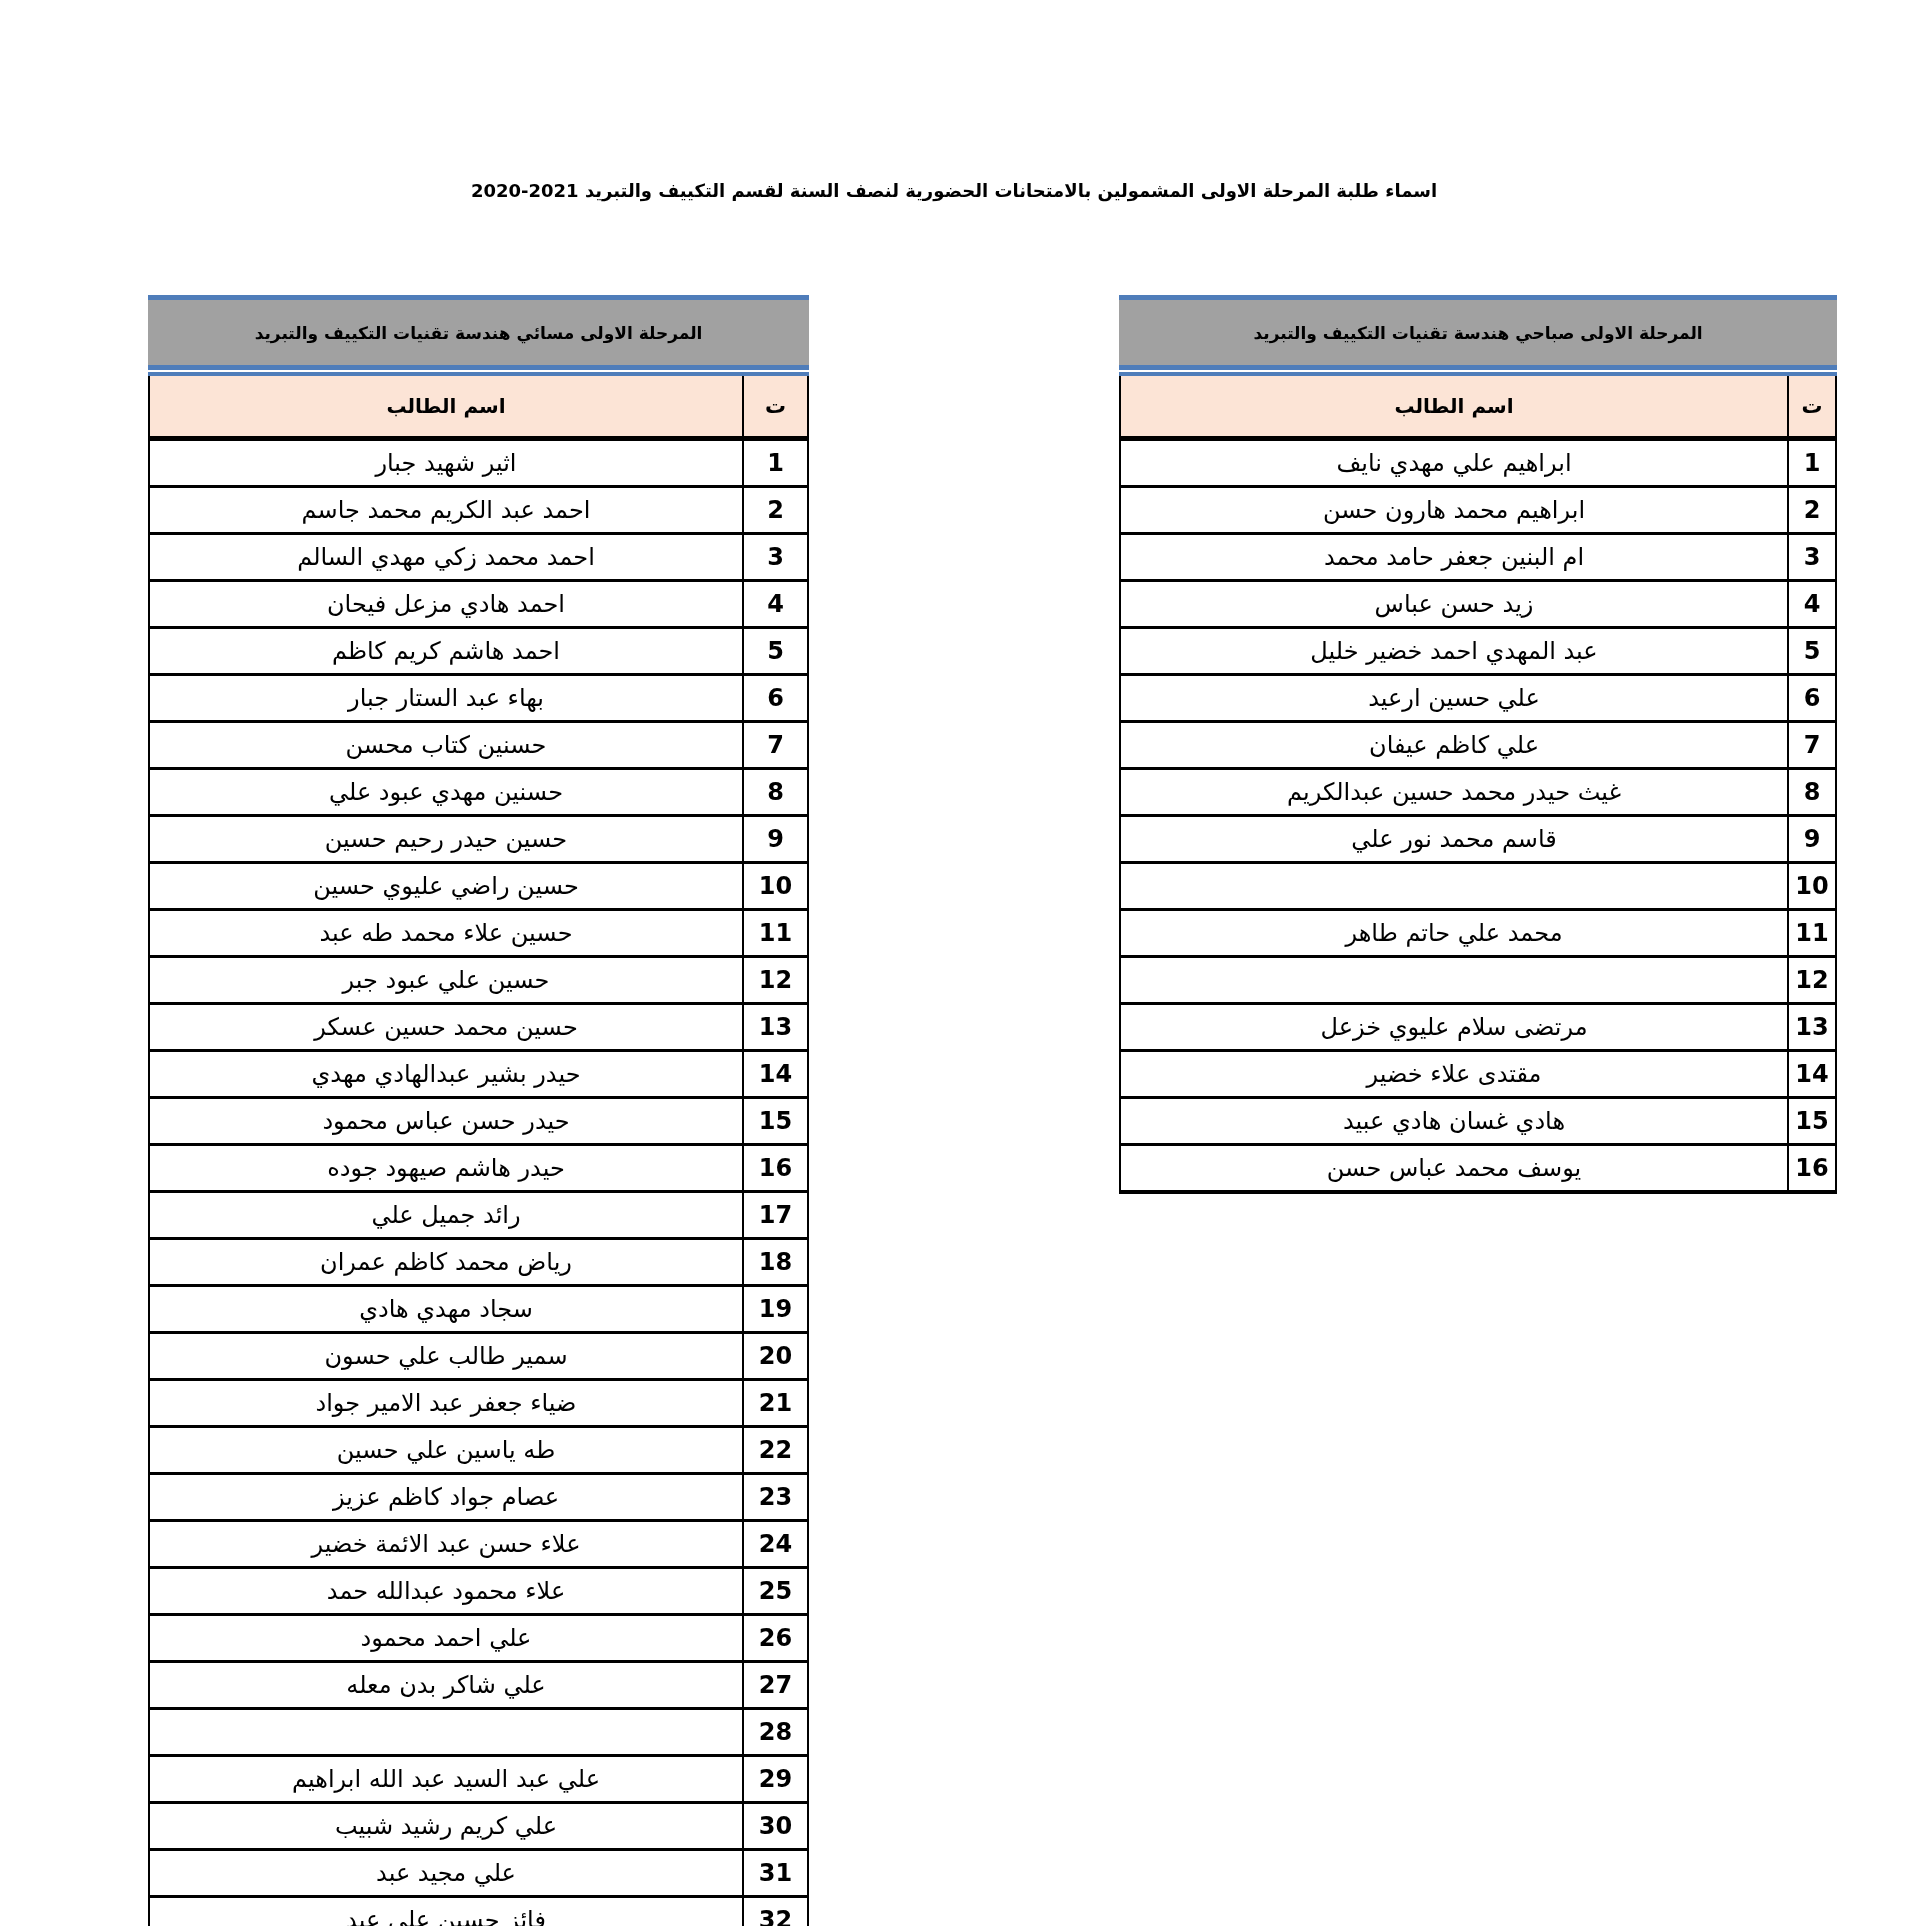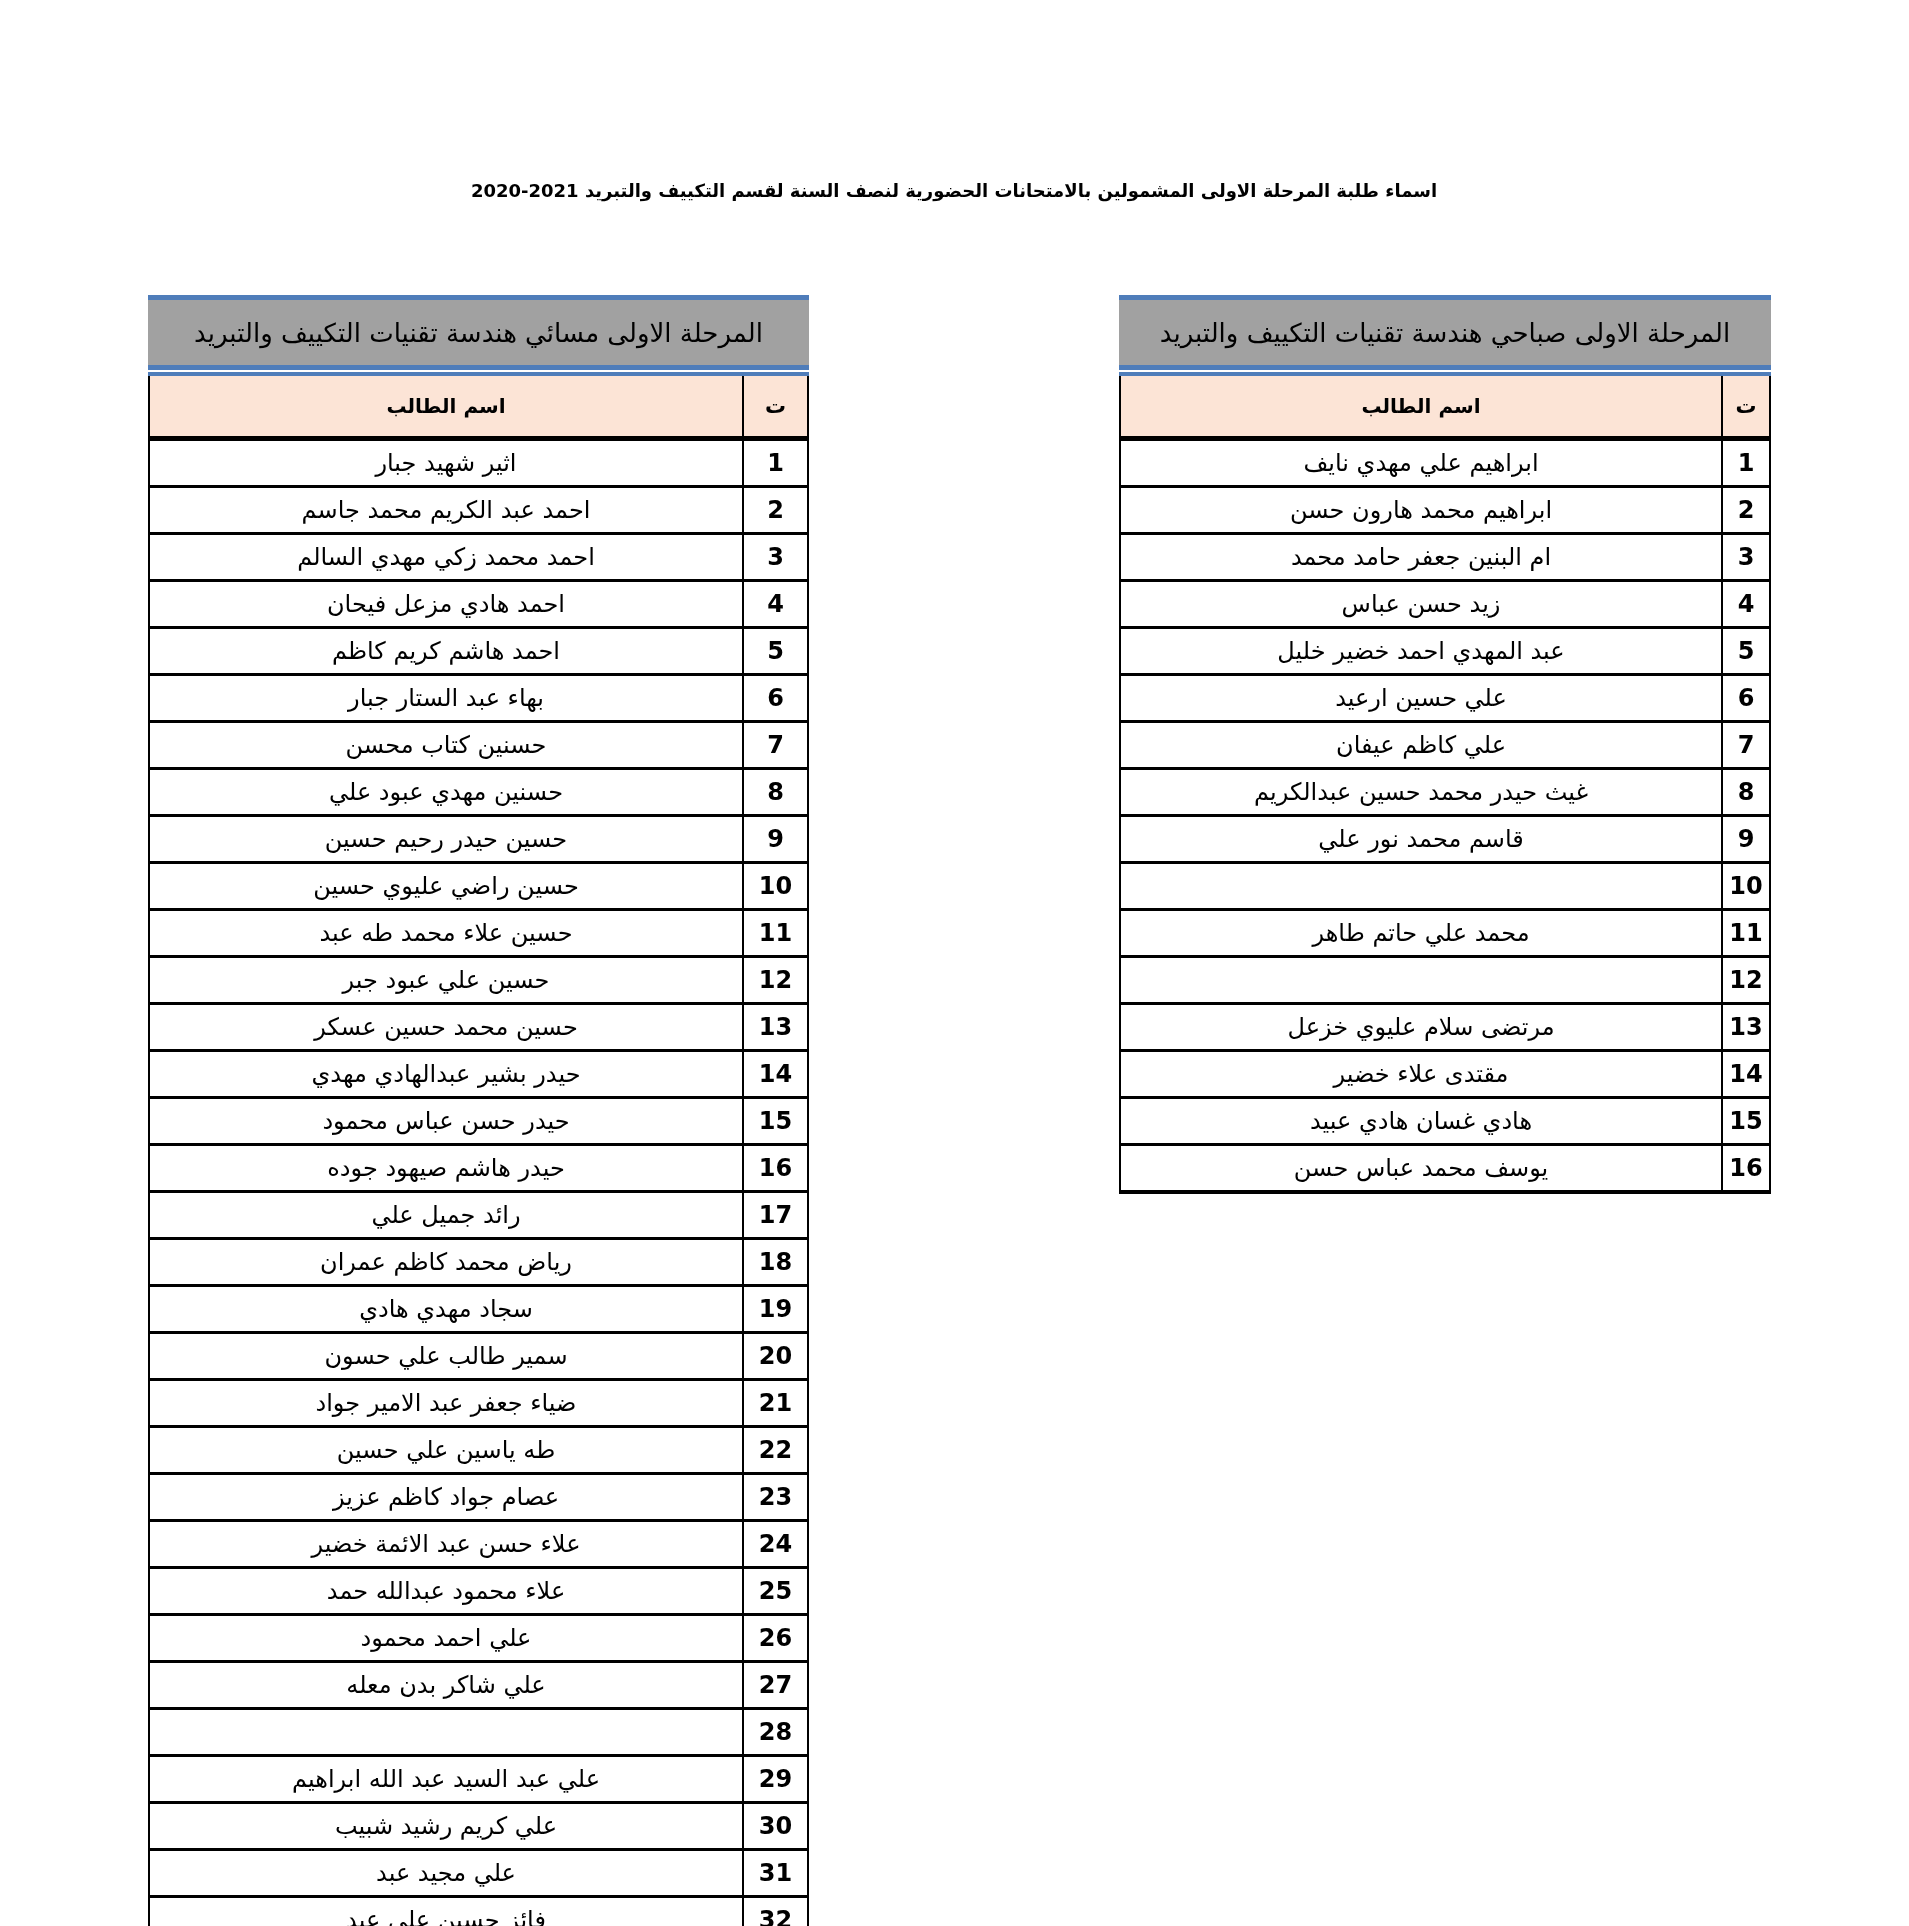--- a/index.html
+++ b/index.html
@@ -24,29 +24,29 @@
     font-weight: bold;
     white-space: nowrap;
     letter-spacing: 0px;
   }
 
   .stable {
     position: absolute;
     top: 295px;
     direction: rtl;
   }
-  .stable.morning { left: 1119px; width: 652px; }
+  .stable.morning { left: 1119px; width: 718px; }
   .stable.evening { left: 148px;  width: 661px; }
 
   .accent-top  { height: 5px; background: var(--accent-blue, #4f7dba); }
   .gray-header {
     height: 65px;
     background: var(--header-gray, #a1a1a1);
     display: flex; align-items: center; justify-content: center;
-    font-weight: normal; font-size: 26px; white-space: nowrap;
+    font-weight: bold; font-size: 17px; white-space: nowrap;
   }
   .sep-blue  { height: 4.6px; background: var(--accent-blue, #4f7dba); }
   .sep-white { height: 2.3px;  background: #ffffff; }
 
   .colhead {
     display: flex;
     height: 65px;
     background: var(--header-peach, #fce4d6);
     border-left: 2.3px solid #000;
     border-right: 2.3px solid #000;

